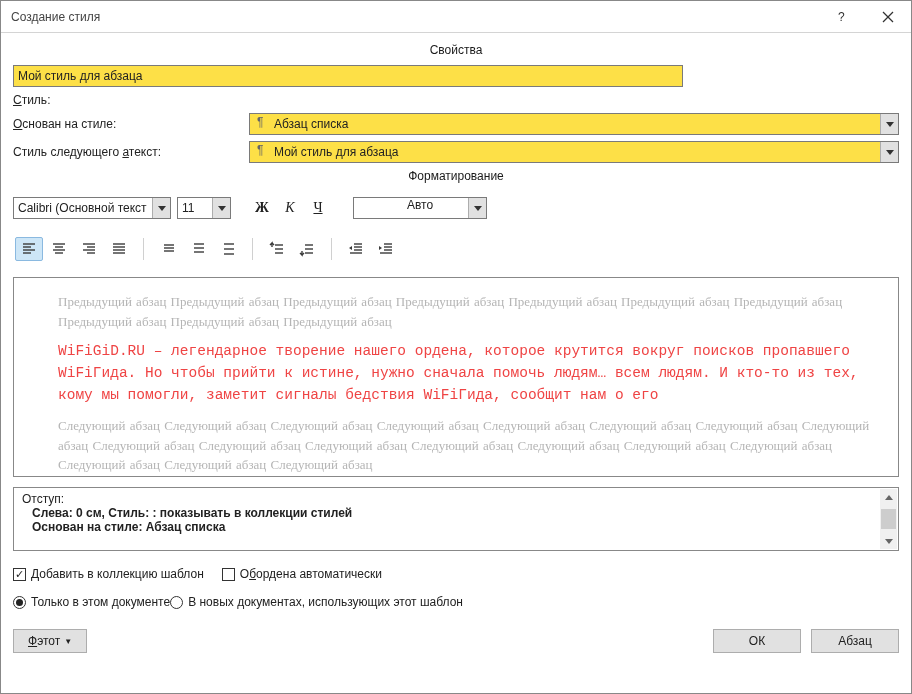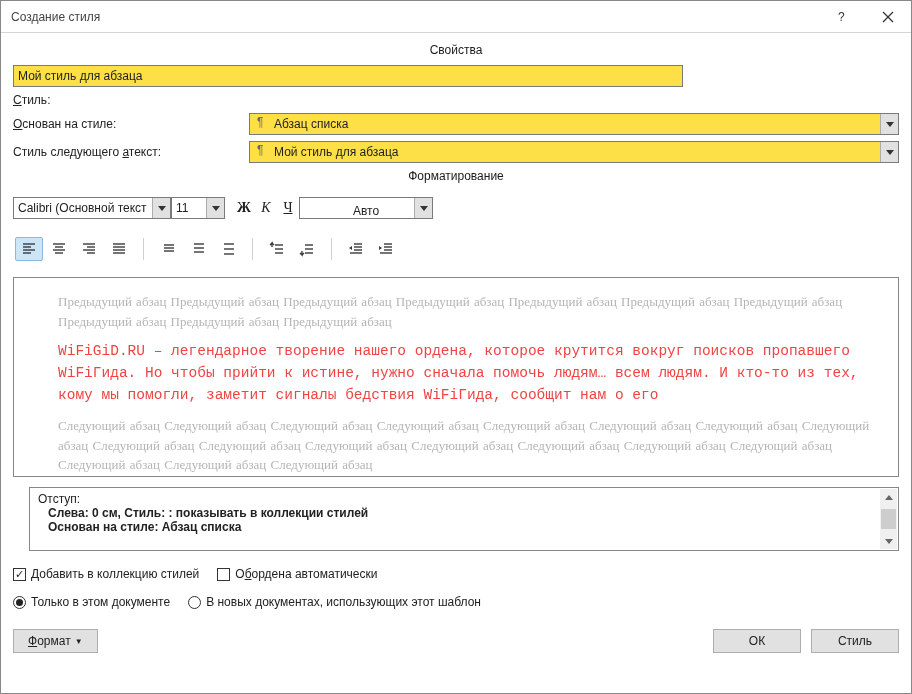--- a/index.html
+++ b/index.html
@@ -16,54 +16,54 @@
   input.text, .combo, .combo-inset { height:22px; border:1px solid #7a7a7a; background:#fde047; padding: 0 4px; font-size:12px; color:#222;}
   input.text { width: 670px;}
   .combo-wrap { position:relative; flex:1; }
   .combo-wrap .combo { width:100%;}
   .combo-btn { position:absolute; right:1px; top:1px; width:18px; height:20px; background:#e1e1e1; border-left:1px solid #adadad; display:flex; align-items:center; justify-content:center;}
   .combo-btn svg{ width:8px; height:8px; fill:#333;}
   .pilcrow-combo .combo { padding-left: 24px;}
   .pilcrow-combo::before { content:"¶"; position:absolute; left:8px; top:2px; color:#666; font-size:12px;}
   .indent-field { margin-left: 18px;}
   .format-section { }
-  .toolbar-row { display:flex; align-items:center; margin-top:6px;}
+  .toolbar-row { display:flex; align-items:center; gap:6px; margin-top:6px;}
   .font-combo { width:158px; height:22px; border:1px solid #7a7a7a; display:flex; align-items:center;}
   .font-combo span{ flex:1; padding-left:4px; white-space:nowrap; overflow:hidden; text-overflow:clip;}
   .size-combo { width:54px; height:22px; border:1px solid #7a7a7a; display:flex; align-items:center;}
   .size-combo span{ flex:1; padding-left:4px;}
   .drop-btn { width:18px; height:20px; background:#e1e1e1; border-left:1px solid #adadad; display:flex; align-items:center; justify-content:center;}
   .drop-btn svg{width:8px;height:8px;fill:#333;}
   .style-btn { width:22px; height:22px; display:flex; align-items:center; justify-content:center; font-family:"Times New Roman",serif; font-size:14px; color:#222;}
   .style-btn.bold{ font-weight:bold;}
   .style-btn.italic{ font-style:italic;}
   .style-btn.under{ text-decoration:underline;}
-  .color-combo { width:134px; height:22px; border:1px solid #7a7a7a; display:flex; align-items:flex-end; margin-left:0;}
+  .color-combo { width:134px; height:22px; border:1px solid #7a7a7a; display:flex; align-items:flex-start; margin-left:18px;}
   .color-combo .swatch-slot{ width:18px; height:20px; display:flex; align-items:center; justify-content:center; border-right:0;}
   .color-combo .label-slot{ flex:1; text-align:center;}
   .icon-row { display:flex; align-items:center; gap:2px; margin-top:8px; padding:4px 2px;}
   .tbtn { width:28px; height:24px; display:flex; align-items:center; justify-content:center; border:1px solid transparent; border-radius:2px;}
   .tbtn.active { background:#cde6f7; border:1px solid #8ab9e0;}
   .tbtn svg{ width:16px; height:16px; stroke:#3a3a3a; fill:none; stroke-width:1.4;}
   .sep { width:1px; height:22px; background:#d0d0d0; margin:0 8px;}
   .preview { border:1px solid #888; height:200px; margin-top:6px; padding: 14px 26px 6px 44px; overflow:hidden; line-height:1.5;}
   .preview .ghost { color:#b5b5b5; font-family:"Times New Roman", serif; font-size:13px; word-spacing:1px;}
   .preview .sample { color:#ef4444; font-size:14.5px; margin:10px 0; font-family: Liberation Mono, monospace; line-height:1.5;}
-  .desc-box { border:1px solid #888; height:64px; margin-top:4px; position:relative; padding:4px 22px 4px 8px; overflow:hidden;margin-left:16px;}
+  .desc-box { border:1px solid #888; height:64px; margin-top:4px; position:relative; padding:4px 22px 4px 8px; overflow:hidden;}
   .desc-box .line1{ color:#222;}
   .desc-box .line2{ color:#222; padding-left:10px;font-weight:bold;}
   .scrollbar { position:absolute; right:1px; top:1px; bottom:1px; width:17px; background:#f0f0f0; display:flex; flex-direction:column; }
   .scrollbar .arrow { height:17px; display:flex; align-items:center; justify-content:center; background:#f0f0f0;}
   .scrollbar .track{ flex:1; background:#f0f0f0;}
   .scrollbar .thumb{ position:absolute; right:1px; top:20px; width:15px; height:20px; background:#cdcdcd;}
   .scrollbar svg{width:8px;height:8px;fill:#666;}
   .check-row { display:flex; align-items:center; gap:18px; margin-top:10px;}
   .checkbox { width:13px; height:13px; border:1px solid #333; display:inline-flex; align-items:center; justify-content:center; margin-right:5px; vertical-align:middle;}
   .checkbox.checked::after{ content:"✓"; font-size:11px; line-height:1; color:#222;}
-  .radio-row { display:flex; align-items:center; gap:18px; margin-top:8px;}
+  .radio-row { display:flex; align-items:center; margin-top:8px;}
   .radio { width:13px; height:13px; border:1px solid #333; border-radius:50%; display:inline-flex; align-items:center; justify-content:center; margin-right:5px; vertical-align:middle;}
   .radio.checked::after{ content:""; width:7px; height:7px; background:#222; border-radius:50%;}
   .button-row { display:flex; align-items:center; margin-top:14px; gap:10px;}
   .button-row .spacer{flex:1;}
   .btn { height:24px; min-width:88px; padding:0 14px; background:#e1e1e1; border:1px solid #adadad; display:flex; align-items:center; justify-content:center; color:#222;}
   .btn.format { min-width:70px; display:flex; gap:4px;}
   .btn.format .caret{ font-size:8px;}
   label.inline{ display:flex; align-items:center; }
 </style>
 </head>
@@ -272,42 +272,42 @@
           <svg viewBox="0 0 8 8">
             <polygon points="0,2 8,2 4,7"></polygon>
           </svg>
         </div>
     </div>
   </div>
 
   <div class="check-row">
     <label class="inline">
       <span class="checkbox checked"></span>
-      <span><span class="underline">Д</span><span>обавить в коллекцию стилей</span></span>
+      <span><span class="underline">Д</span><span>обавить в коллекцию шаблон</span></span>
     </label>
     <label class="inline">
       <span class="checkbox"></span>
       <span><span>О</span><span class="underline">б</span><span>ордена автоматически</span></span>
     </label>
   </div>
 
   <div class="radio-row">
     <label class="inline">
       <span class="radio checked"></span>
       <span>Только в этом документе</span>
     </label>
     <label class="inline">
       <span class="radio"></span>
       <span>В новых документах, использующих этот шаблон</span>
     </label>
   </div>
 
   <div class="button-row">
     <div class="btn format">
-      <span><span class="underline">Ф</span><span>ормат</span></span>
+      <span><span class="underline">Ф</span><span>этот</span></span>
         <span class="caret">▼</span>
     </div>
     <div class="spacer"></div>
     <div class="btn">ОК</div>
-    <div class="btn">Стиль</div>
+    <div class="btn">Абзац</div>
   </div>
 
 </div>
 
 </body></html>

